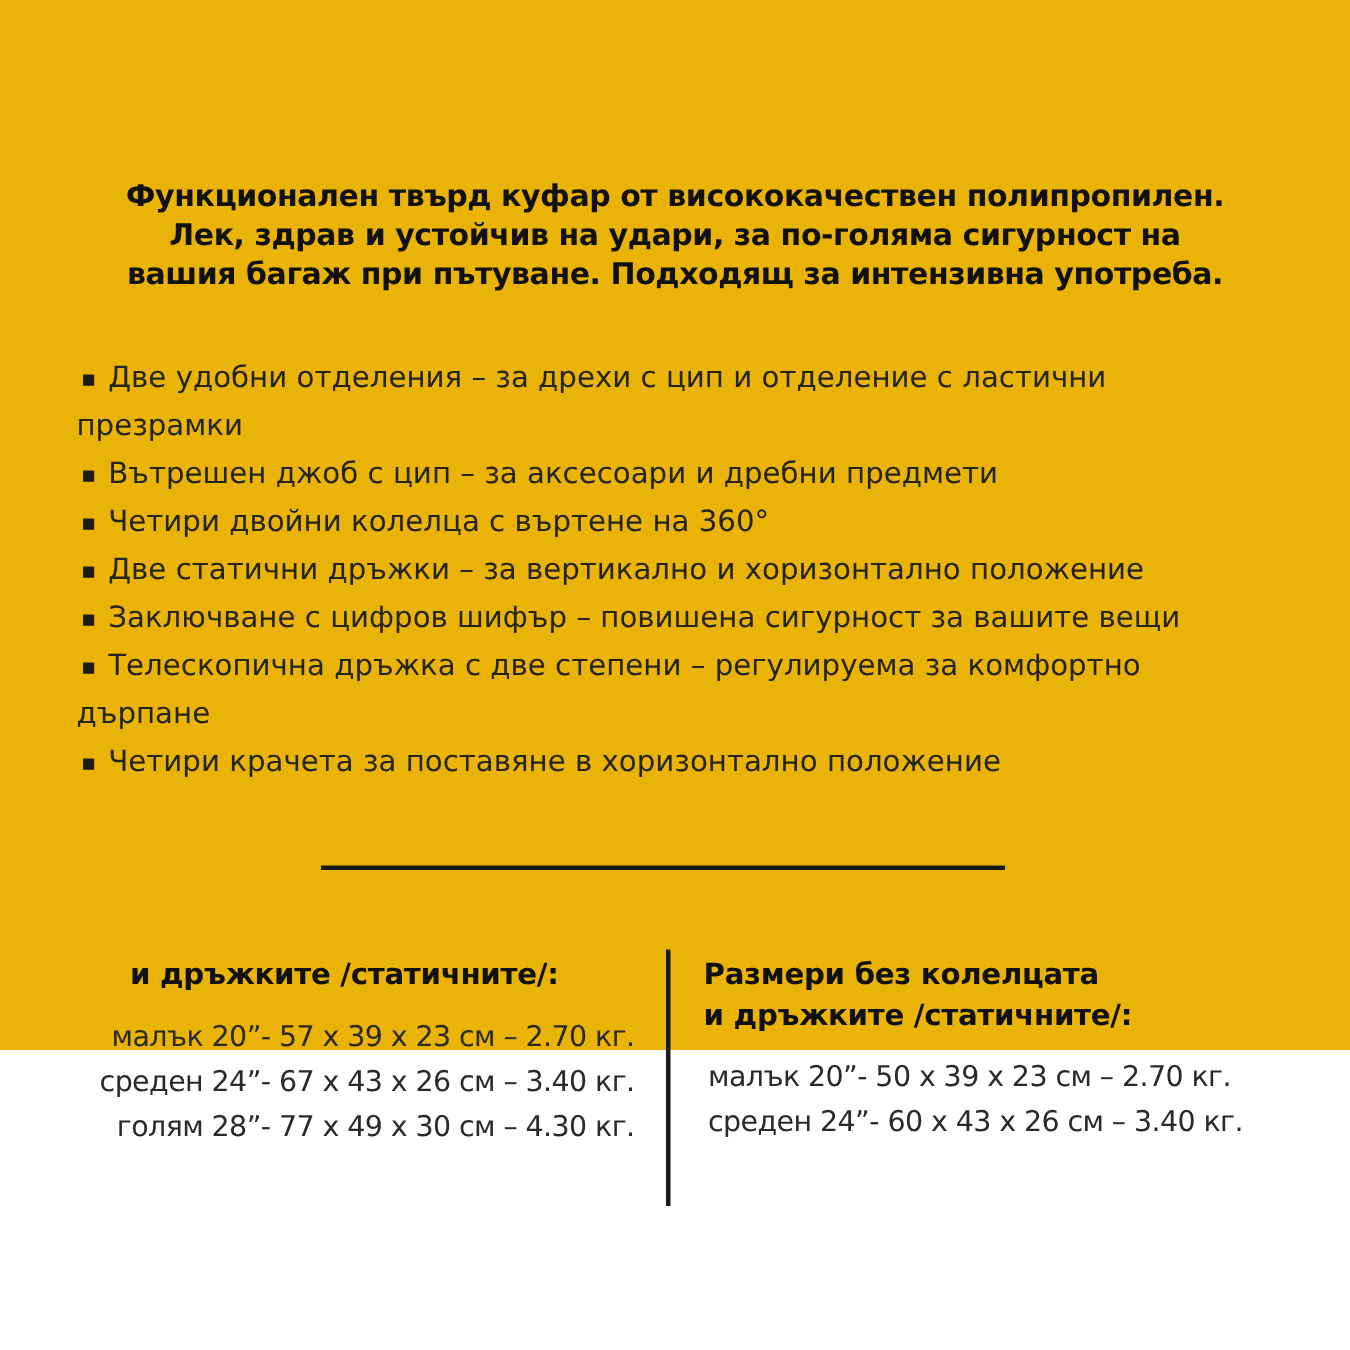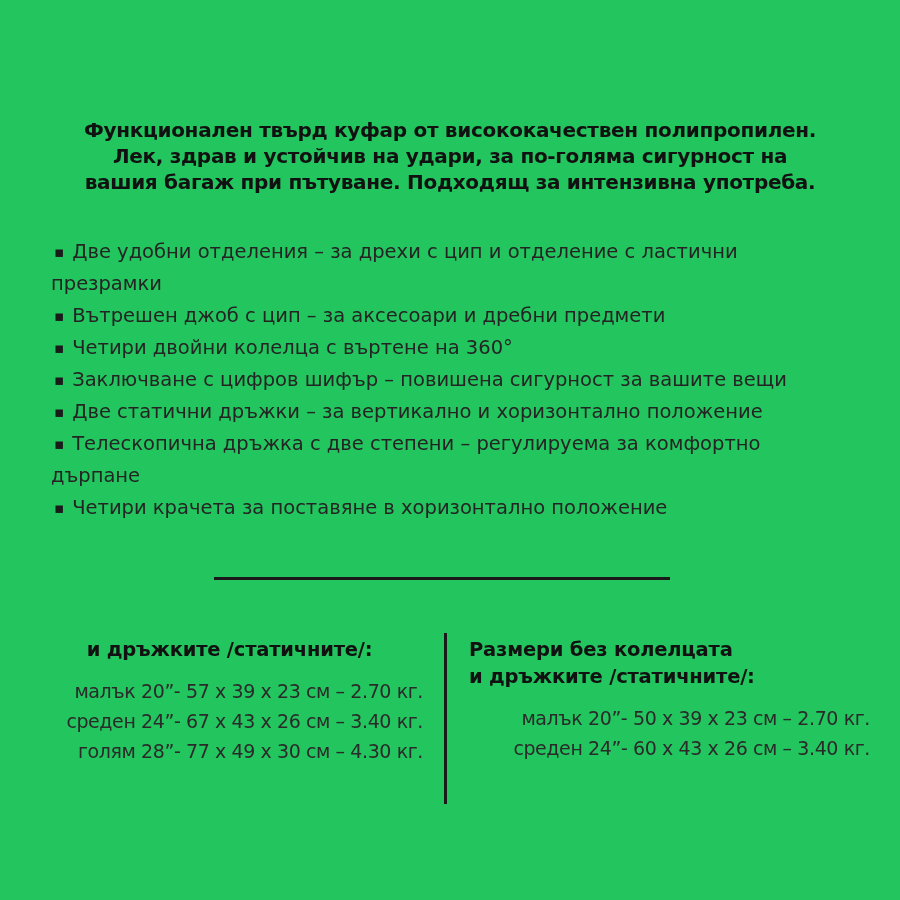--- a/index.html
+++ b/index.html
@@ -7,22 +7,22 @@
     padding: 0;
     width: 900px;
     height: 900px;
     background: #ffffff;
     overflow: hidden;
     font-family: "DejaVu Sans", "Liberation Sans", sans-serif;
   }
   .page {
     position: relative;
     width: 900px;
-    height: 900px;
-    background: #22c55e;
+    height: 700px;
+    background: #eab308;
   }
 
   
   .title {
     position: absolute;
     top: 117px;
     left: 0;
     width: 900px;
     text-align: center;
     font-weight: bold;
@@ -108,39 +108,39 @@
   }
   .sizes-rows {
     margin-top: 13px;
     font-size: 19px;
     line-height: 30px;
     color: #2a2a2a;
     letter-spacing: -0.4px;
     padding-left: 12px;
   }
   .sizes-col-left .sizes-rows { text-align: right; }
-  .sizes-col-right .sizes-rows { text-align: right; }
+  .sizes-col-right .sizes-rows { text-align: left; }
 </style>
 </head>
 <body>
 
 <div class="page">
 
   <header class="title">
     <div>Функционален твърд куфар от висококачествен полипропилен.</div>
     <div>Лек, здрав и устойчив на удари, за по-голяма сигурност на</div>
     <div>вашия багаж при пътуване. Подходящ за интензивна употреба.</div>
   </header>
 
   <ul class="features">
     <li><span class="bullet">▪</span><span>Две удобни отделения – за дрехи с цип и отделение с ластични презрамки</span></li>
     <li><span class="bullet">▪</span><span>Вътрешен джоб с цип – за аксесоари и дребни предмети</span></li>
     <li><span class="bullet">▪</span><span>Четири двойни колелца с въртене на 360°</span></li>
+    <li><span class="bullet">▪</span><span>Две статични дръжки – за вертикално и хоризонтално положение</span></li>
     <li><span class="bullet">▪</span><span>Заключване с цифров шифър – повишена сигурност за вашите вещи</span></li>
-    <li><span class="bullet">▪</span><span>Две статични дръжки – за вертикално и хоризонтално положение</span></li>
     <li><span class="bullet">▪</span><span>Телескопична дръжка с две степени – регулируема за комфортно дърпане</span></li>
     <li><span class="bullet">▪</span><span>Четири крачета за поставяне в хоризонтално положение</span></li>
   </ul>
 
   <div class="divider-h"></div>
 
   <section>
     <div class="divider-v"></div>
 
     <div class="sizes-col sizes-col-left">

